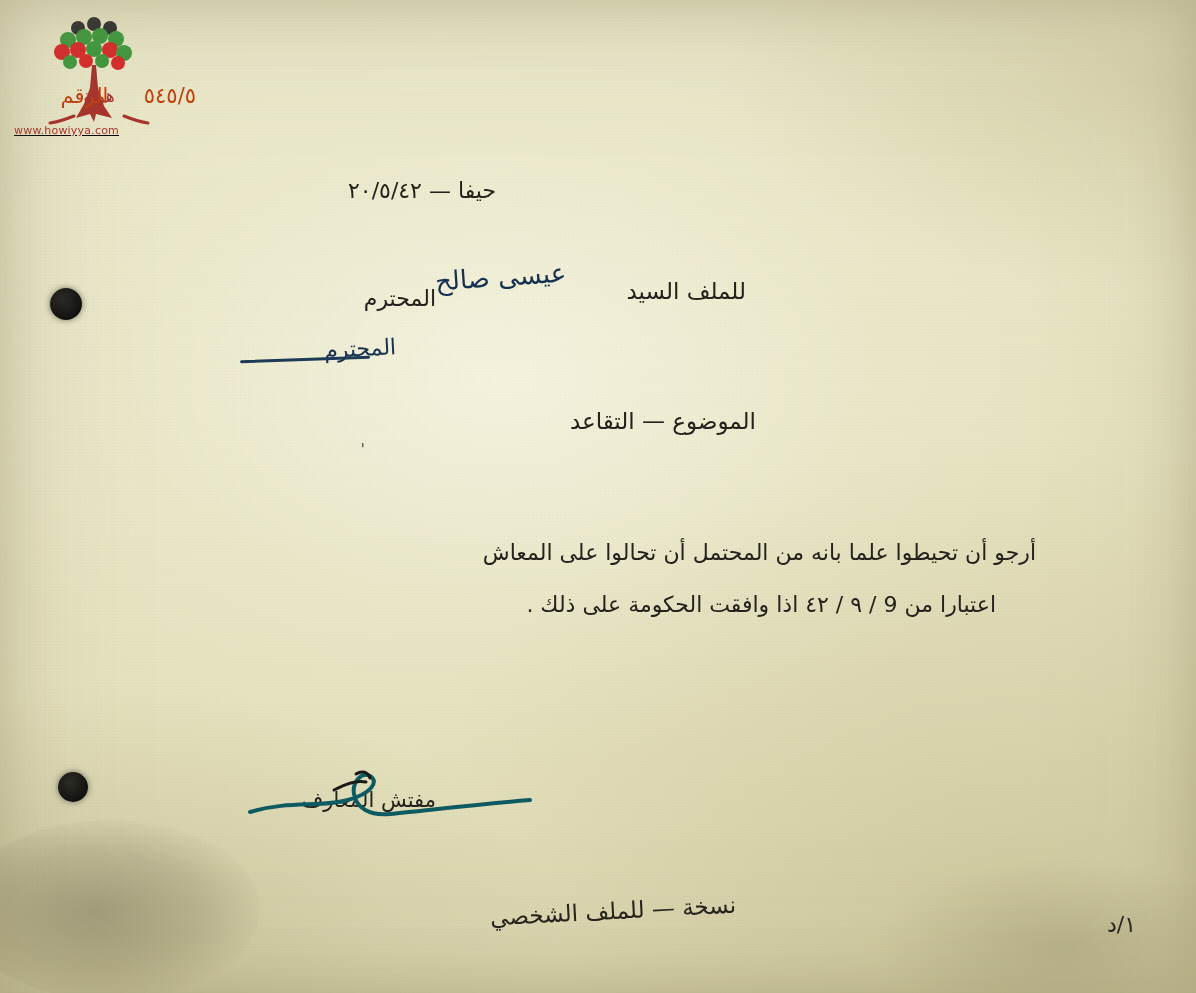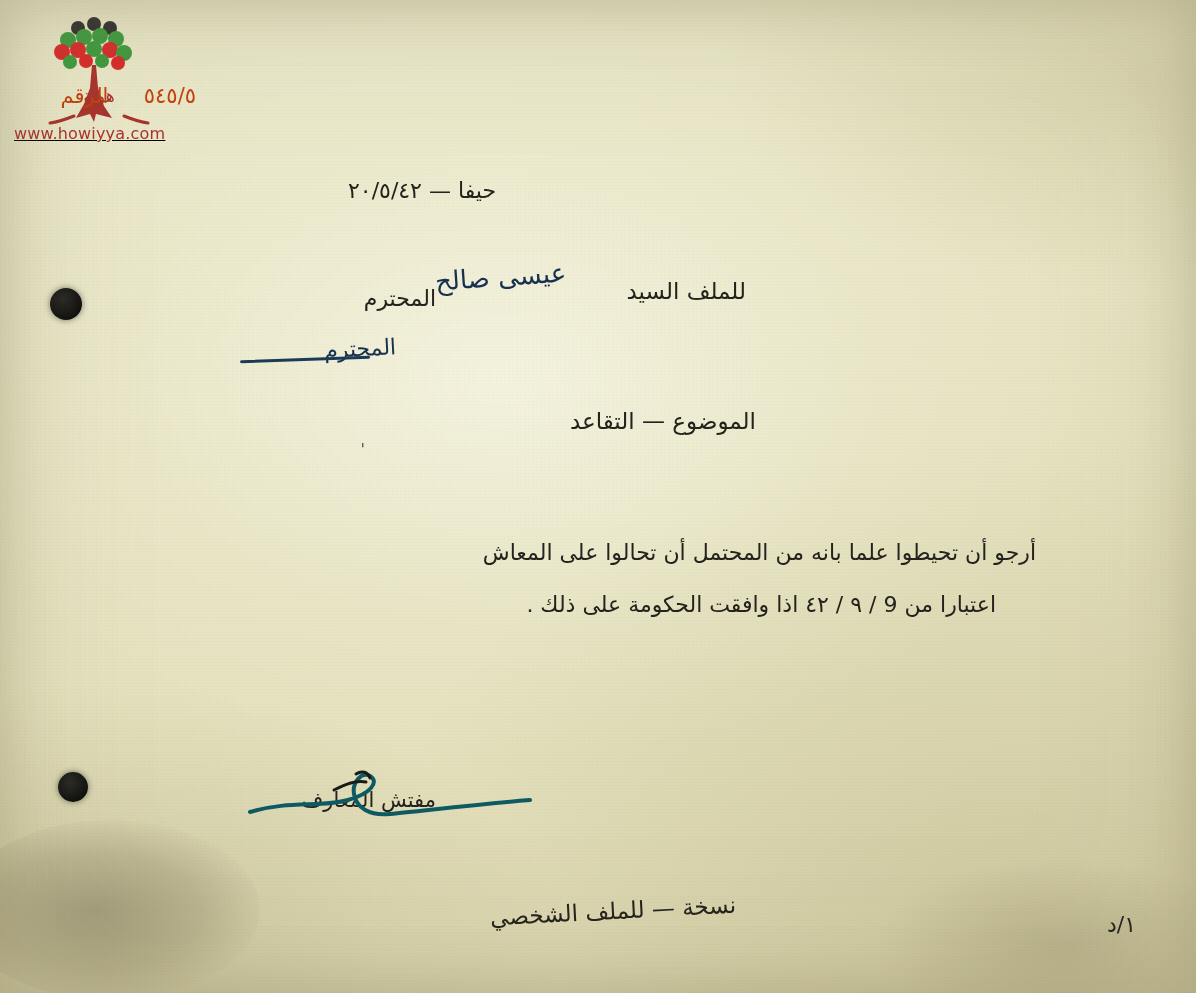--- a/index.html
+++ b/index.html
@@ -80,21 +80,21 @@
     text-decoration: underline;
   }
   #watermark-tree {
     position: relative;
     width: 130px;
     height: 118px;
     margin: 0 auto;
   }
   #watermark-url {
     font-family: "DejaVu Sans", sans-serif;
-    font-size: 16px;
+    font-size: 11px;
     color: #a7332c;
     letter-spacing: 0.2px;
     margin-top: -4px;
   }
 
   
   .ar {
     position: absolute;
     direction: rtl;
     font-family: "DejaVu Sans", sans-serif;

